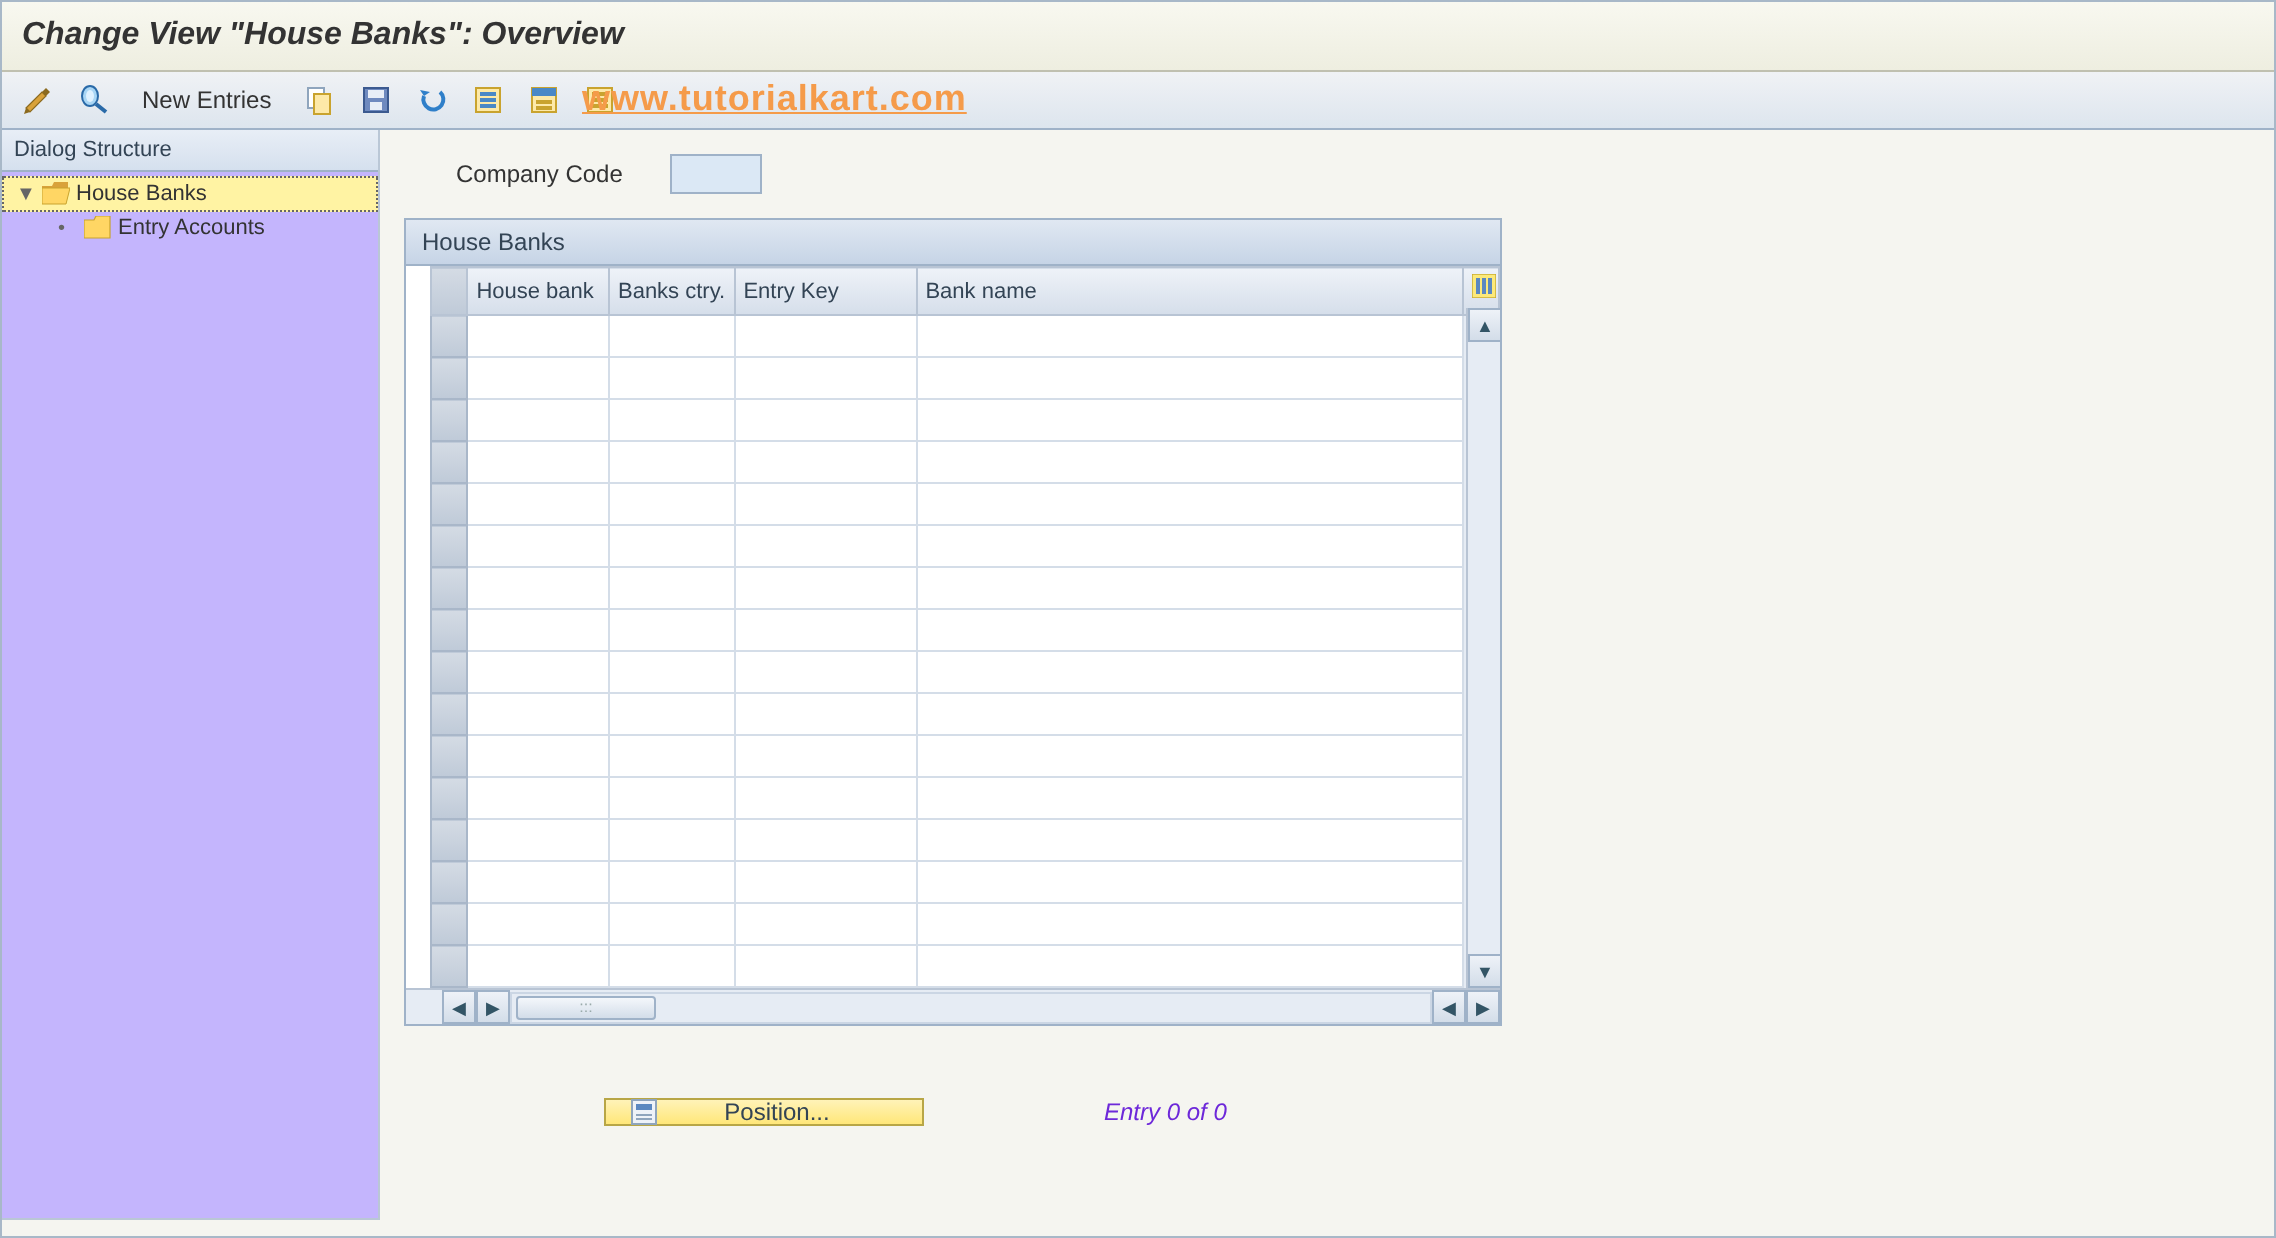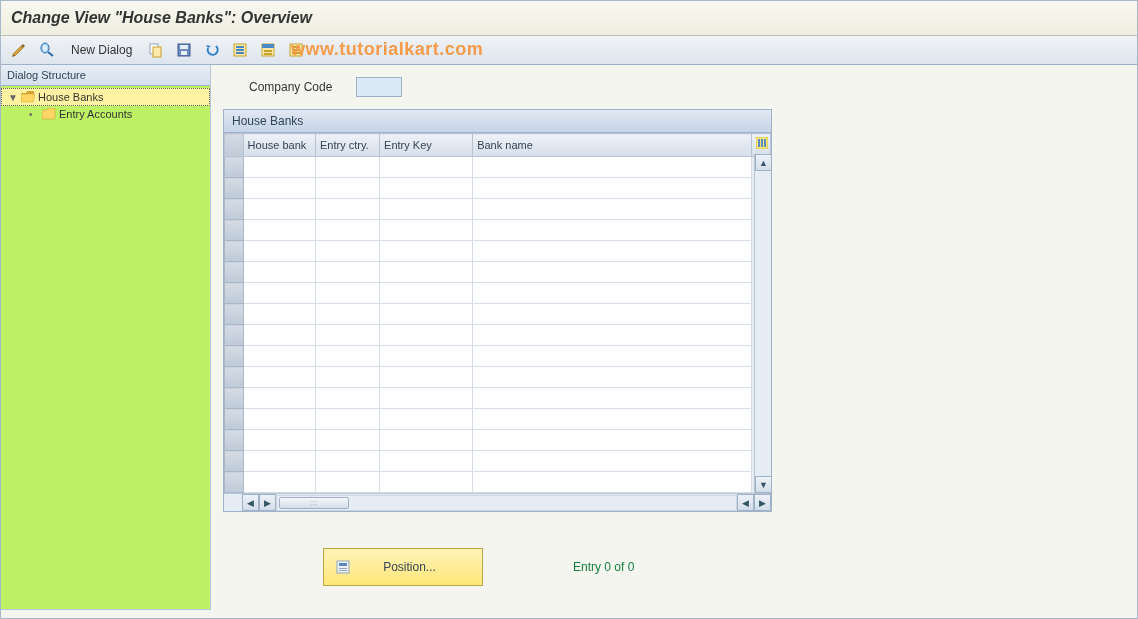--- a/index.html
+++ b/index.html
@@ -52,30 +52,31 @@
     }
     .watermark {
       position: absolute;
       left: 290px;
       top: 3px;
       font-size: 18px;
       font-weight: bold;
       color: #f59b4a;
       letter-spacing: 0.5px;
       pointer-events: none;
+      text-decoration: underline;
     }
     .main-area {
       display: flex;
       height: calc(100% - 72px);
     }
     .sidebar {
-      width: 210px;
+      width: 189px;
       border-right: 1px solid #bac7d6;
       border-bottom: 1px solid #bac7d6;
-      background: #bef264;
+      background: #c4b5fd;
       overflow: hidden;
     }
     .sidebar-header {
       background: linear-gradient(to bottom, #e8eef6, #d5e0ee);
       border-bottom: 1px solid #9fb2c8;
       padding: 4px 6px;
       font-size: 11px;
       color: #345;
     }
     .tree { padding: 2px 0; }
@@ -128,21 +129,21 @@
       width: 549px;
       background: #fff;
     }
     .table-title {
       background: linear-gradient(to bottom, #e0e8f2, #c6d4e6);
       padding: 4px 8px;
       font-size: 12px;
       border-bottom: 1px solid #9fb2c8;
       color: #345;
     }
-    .table-wrapper { position: relative; }
+    .table-wrapper { position: relative; padding-left: 12px; }
     table.grid {
       border-collapse: collapse;
       width: 100%;
       table-layout: fixed;
     }
     table.grid th {
       background: linear-gradient(to bottom, #eef2f8, #d5deea);
       border: 1px solid #b8c4d4;
       font-weight: normal;
       font-size: 11px;
@@ -220,34 +221,34 @@
       gap: 90px;
       margin-top: 36px;
       margin-left: 100px;
     }
     .position-btn {
       display: flex;
       align-items: center;
       justify-content: center;
       gap: 32px;
       width: 160px;
-      height: 38px;
+      height: 14px;
       background: linear-gradient(to bottom, #fff3b8, #ffe779);
       border: 1px solid #b8a646;
       cursor: pointer;
       font-size: 12px;
       color: #345;
       padding-right: 39px;
     }
     .position-btn .pb-icon {
       width: 16px; height: 16px;
       display:inline-flex; align-items:center; justify-content:center;
       margin-left: 4px;
     }
-    .entry-text { font-size: 12px; color: #15803d; }
+    .entry-text { font-size: 12px; color: #6d28d9; font-style: italic; }
     svg { display: block; }
   </style>
 </head>
 <body>
 
 <div class="title-bar">
   <h1>Change View "House Banks": Overview</h1>
 </div>
 
 <div class="toolbar">
@@ -258,21 +259,21 @@
         <path d="M2 12 L1 15 L4 14 Z" fill="#8b6a1f"></path>
       </svg>
   </span>
   <span class="toolbar-btn">
     <svg width="16" height="16">
         <ellipse cx="6" cy="6" rx="4" ry="5" fill="#a9d6f5" stroke="#2a6aa8" stroke-width="1"></ellipse>
         <ellipse cx="6" cy="6" rx="2" ry="3" fill="#dff1ff"></ellipse>
         <line x1="9" y1="10" x2="14" y2="14" stroke="#2a6aa8" stroke-width="2"></line>
       </svg>
   </span>
-  <span class="toolbar-label">New Dialog</span>
+  <span class="toolbar-label">New Entries</span>
   <span class="toolbar-btn">
     <svg width="16" height="16">
         <rect x="2" y="2" width="8" height="10" fill="#fff" stroke="#8fa5bd"></rect>
         <rect x="5" y="5" width="8" height="10" fill="#fde9a8" stroke="#c9a32e"></rect>
       </svg>
   </span>
   <span class="toolbar-btn">
     <svg width="16" height="16">
         <rect x="2" y="2" width="12" height="12" fill="#6f8abf" stroke="#3c5a90"></rect>
         <rect x="4" y="3" width="8" height="4" fill="#e8eef7"></rect>
@@ -345,21 +346,21 @@
     </div>
 
     <div class="table-panel">
       <div class="table-title">House Banks</div>
       <div class="table-wrapper">
         <table class="grid">
           <thead>
             <tr>
               <th class="row-head"></th>
               <th class="col-hb">House bank</th>
-              <th class="col-bc">Entry ctry.</th>
+              <th class="col-bc">Banks ctry.</th>
               <th class="col-bk">Entry Key</th>
               <th class="col-bn">Bank name</th>
               <th class="tool-head">
                 <span class="config-icon">
                   <svg width="12" height="12">
                       <rect x="0" y="0" width="12" height="12" fill="#fce97a" stroke="#c6a92e" stroke-width="0.7"></rect>
                       <rect x="2" y="2" width="2" height="8" fill="#5b88c0"></rect>
                       <rect x="5" y="2" width="2" height="8" fill="#5b88c0"></rect>
                       <rect x="8" y="2" width="2" height="8" fill="#5b88c0"></rect>
                     </svg>

